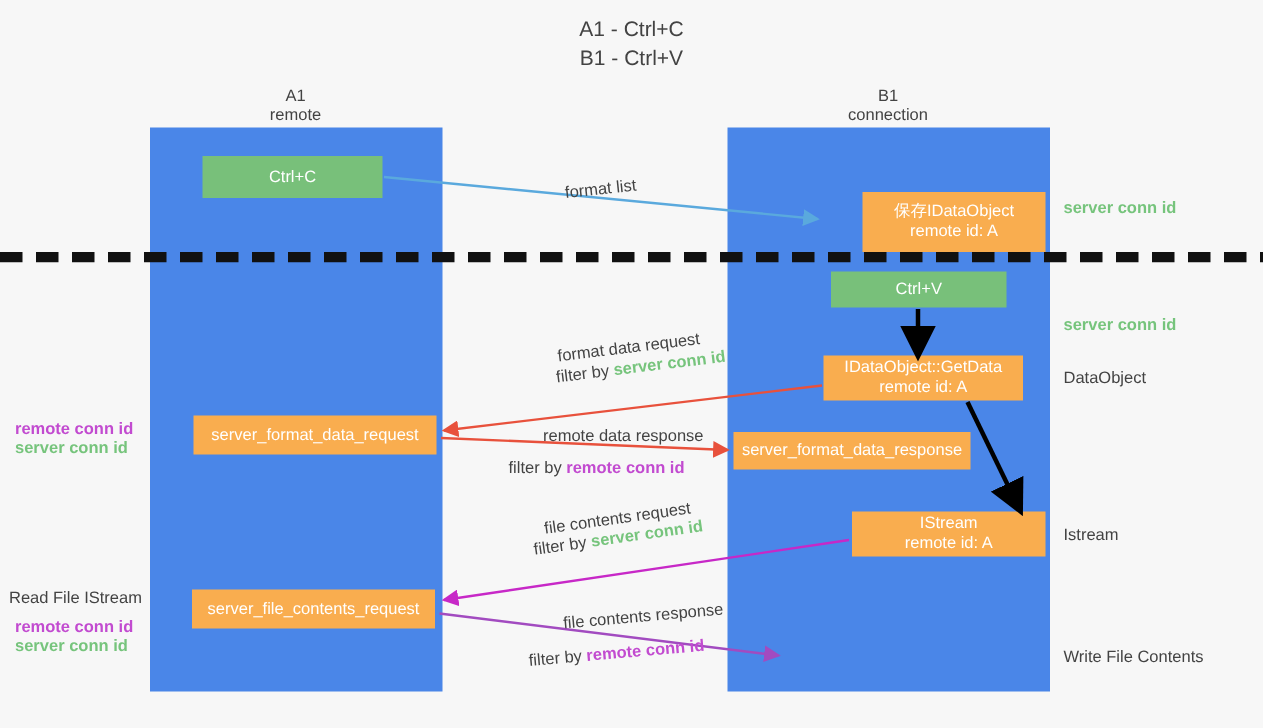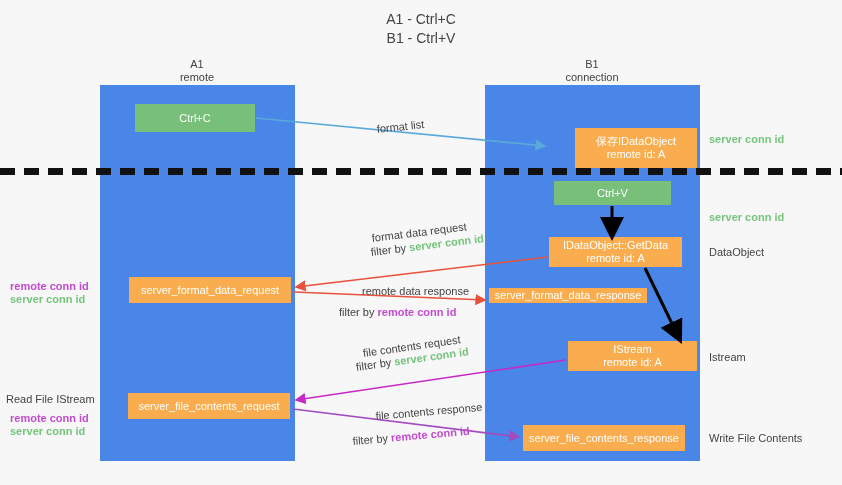--- a/index.html
+++ b/index.html
@@ -149,32 +149,29 @@
 
   <div class="box green" style="left:554px; top:181px; width:117px; height:24px;">
     <span>Ctrl+V</span>
   </div>
 
   <div class="box orange" style="left:549px; top:237px; width:133px; height:30px;">
     <span>IDataObject::GetData</span>
     <span class="l2">remote id: A</span>
   </div>
 
-  <div class="box orange" style="left:489px; top:288px; width:158px; height:15px;">
+  <div class="box orange" style="left:489px; top:288px; width:158px; height:25px;">
     <span>server_format_data_response</span>
   </div>
 
   <div class="box orange" style="left:568px; top:341px; width:129px; height:30px;">
     <span>IStream</span>
     <span class="l2">remote id: A</span>
   </div>
 
-  <div class="box orange" style="left:523px; top:425px; width:162px; height:26px;">
-    <span>server_file_contents_response</span>
-  </div>
 
   <svg id="divider" viewBox="0 0 842 7">
     <line x1="0" y1="3.5" x2="842" y2="3.5" stroke="#111111" stroke-width="7" stroke-dasharray="15 9"></line>
   </svg>
 
   <svg id="arrows" viewBox="0 0 842 485">
     <defs>
       <marker id="ah-blue" markerWidth="7" markerHeight="7" refX="6" refY="3.5" orient="auto">
         <path d="M0,0 L7,3.5 L0,7 z" fill="#5aa9dd"></path>
       </marker>

